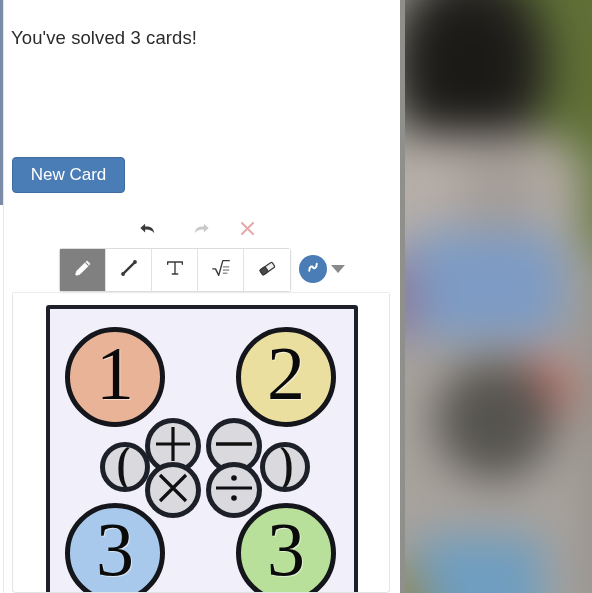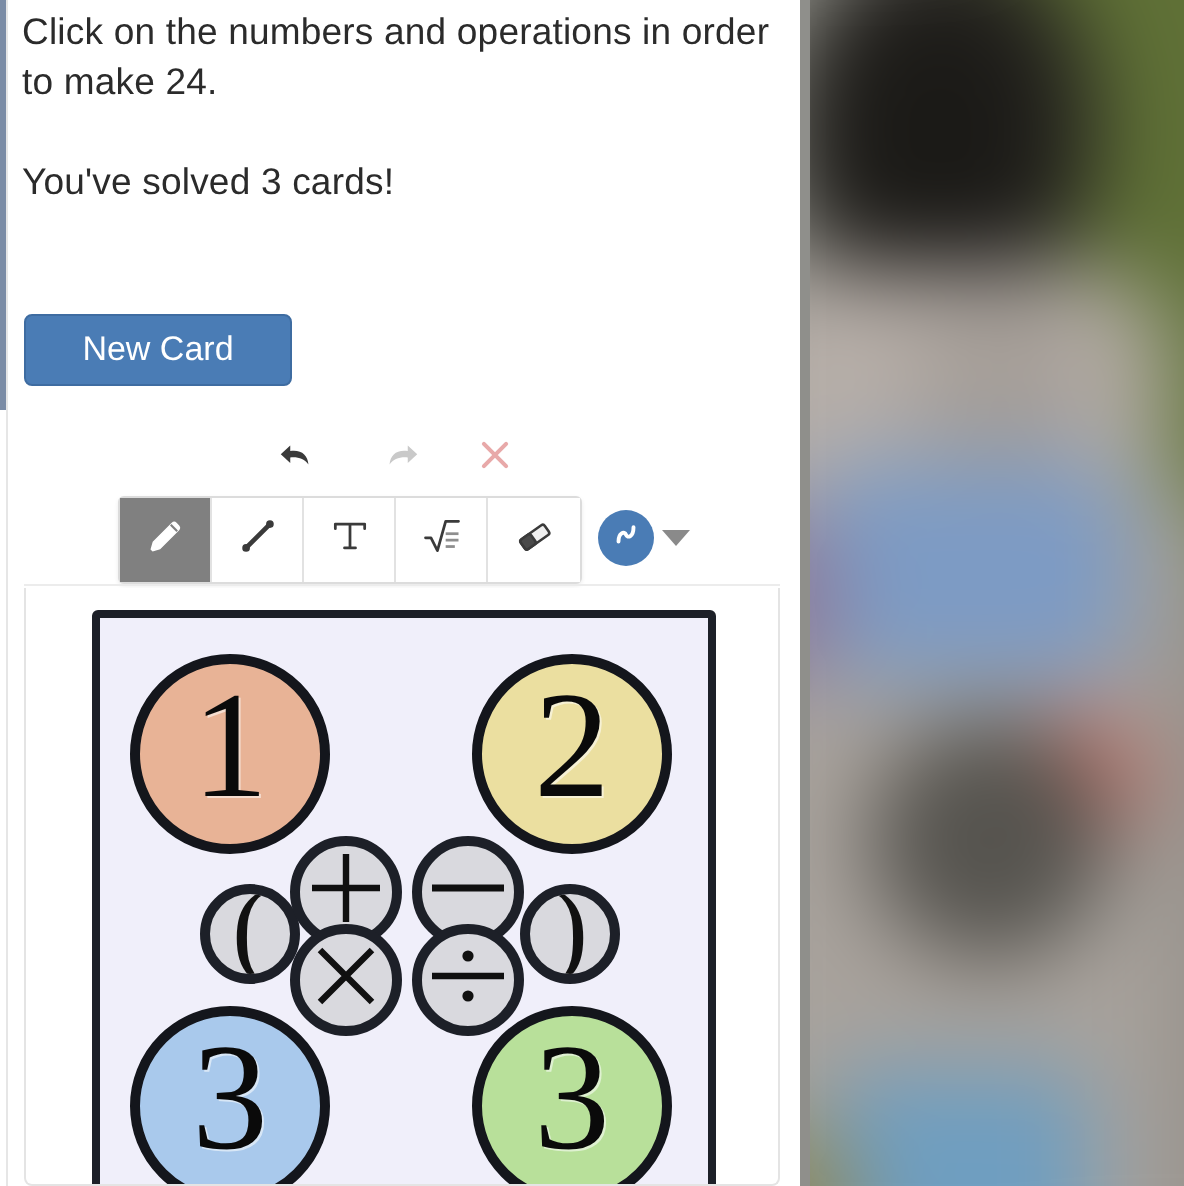--- a/index.html
+++ b/index.html
@@ -59,21 +59,21 @@
     letter-spacing: 0.1px;
   }
   .instr-p1 { margin-top: 3px; }
   .instr-p2 { margin-top: 25px; }
   .instr-p3 { margin-top: 25px; }
 
   .new-card-btn {
     position: absolute;
     left: 12px;
     top: 157px;
-    width: 134px;
+    width: 113px;
     height: 36px;
     background: #4a7cb5;
     border: 1px solid #3e6ca1;
     border-radius: 4px;
     color: #ffffff;
     font-size: 17px;
     font-family: "Liberation Sans", sans-serif;
     line-height: 34px;
     text-align: center;
     cursor: pointer;
@@ -295,21 +295,20 @@
 <body>
 
 <div id="app">
 
   <div class="left-panel">
 
     <div class="left-accent-strip"></div>
     <div class="left-edge-line"></div>
 
     <div class="instructions">
-      <div class="instr-line instr-p1">Click on the numbers and operations in order to make 24.</div>
       <div class="instr-line instr-p3">You've solved 3 cards!</div>
     </div>
 
     <button class="new-card-btn">New Card</button>
 
     <div class="wb-actions">
 
       <div class="wb-action wb-undo">
         <span>
           <svg width="19" height="19" viewBox="0 0 24 24">

